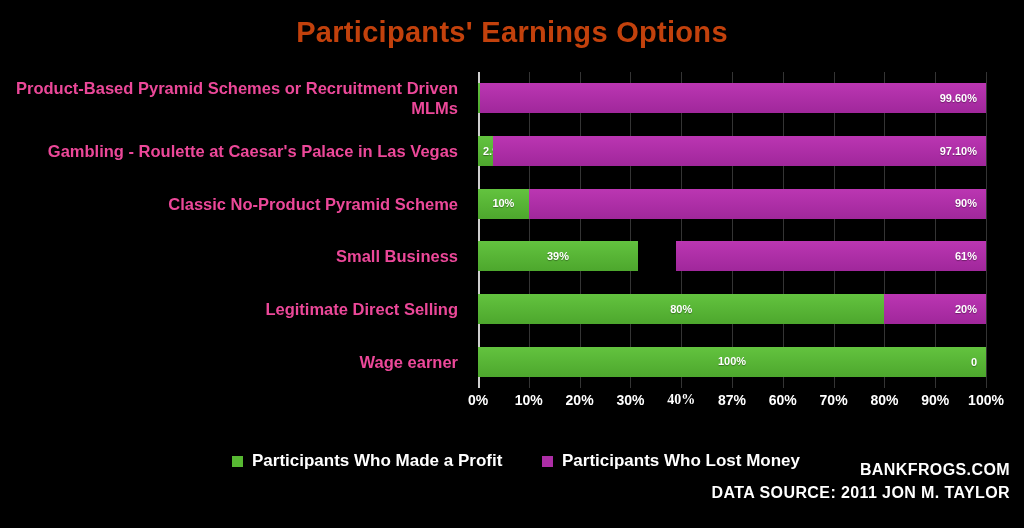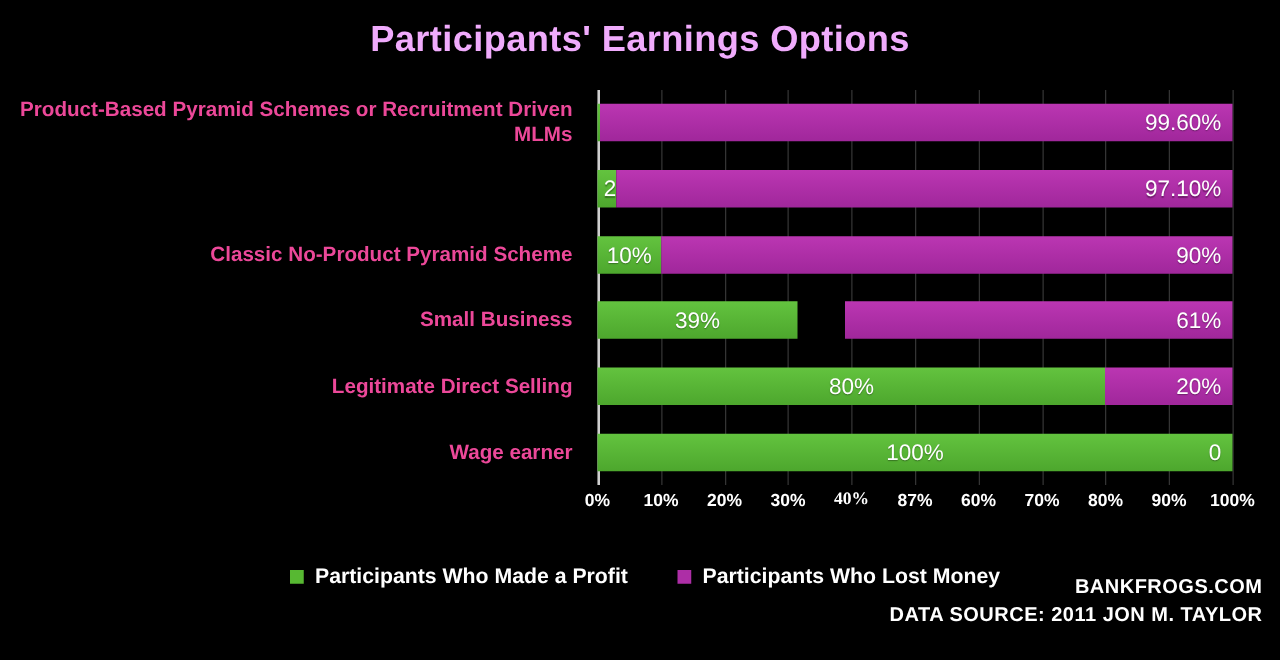--- a/index.html
+++ b/index.html
@@ -25,21 +25,21 @@
   
   .chart-title {
     position: absolute;
     left: 0;
     top: 16px;
     width: 1024px;
     text-align: center;
     font-size: 29px;
     font-weight: bold;
     letter-spacing: 0.3px;
-    color: #f0abfc;
+    color: #c2410c;
     white-space: nowrap;
   }
 
   
   
   .plot-area {
     position: absolute;
     left: 478px;
     top: 72px;
     width: 508px;
@@ -89,22 +89,22 @@
   .seg-profit {
     left: 0;
     background: linear-gradient(180deg, #63c33f 0%, #4da72d 100%);
     justify-content: center;
   }
   .seg-loss {
     background: linear-gradient(180deg, #bb36b2 0%, #a0279b 100%);
     justify-content: flex-end;
   }
   .seg-label {
-    font-size: 18px;
-    font-weight: normal;
+    font-size: 11px;
+    font-weight: bold;
     color: #ffffff;
     white-space: nowrap;
     line-height: 1;
     text-shadow: 0 1px 1px rgba(0,0,0,0.35);
   }
   .seg-profit > .seg-label {
     padding: 0 6px;
   }
   .seg-loss > .seg-label {
     padding-right: 9px;
@@ -204,20 +204,21 @@
 </style>
 </head>
 <body>
 
 <div id="chart-root">
 
   <div class="chart-title">Participants' Earnings Options</div>
 
   <div class="cat-labels">
       <div class="cat-label" style="top: 6.33333px;">Product-Based Pyramid Schemes or Recruitment Driven MLMs</div>
+      <div class="cat-label" style="top: 69px;">Gambling - Roulette at Caesar's Palace in Las Vegas</div>
       <div class="cat-label" style="top: 174.333px;">Small Business</div>
       <div class="cat-label" style="top: 121.667px;">Classic No-Product Pyramid Scheme</div>
       <div class="cat-label" style="top: 227px;">Legitimate Direct Selling</div>
       <div class="cat-label" style="top: 279.667px;">Wage earner</div>
     </div>
 
   <div class="plot-area">
     <div class="gridlines">
         <div class="gridline" style="left: 0px;"></div>
         <div class="gridline" style="left: 50.8px;"></div>

